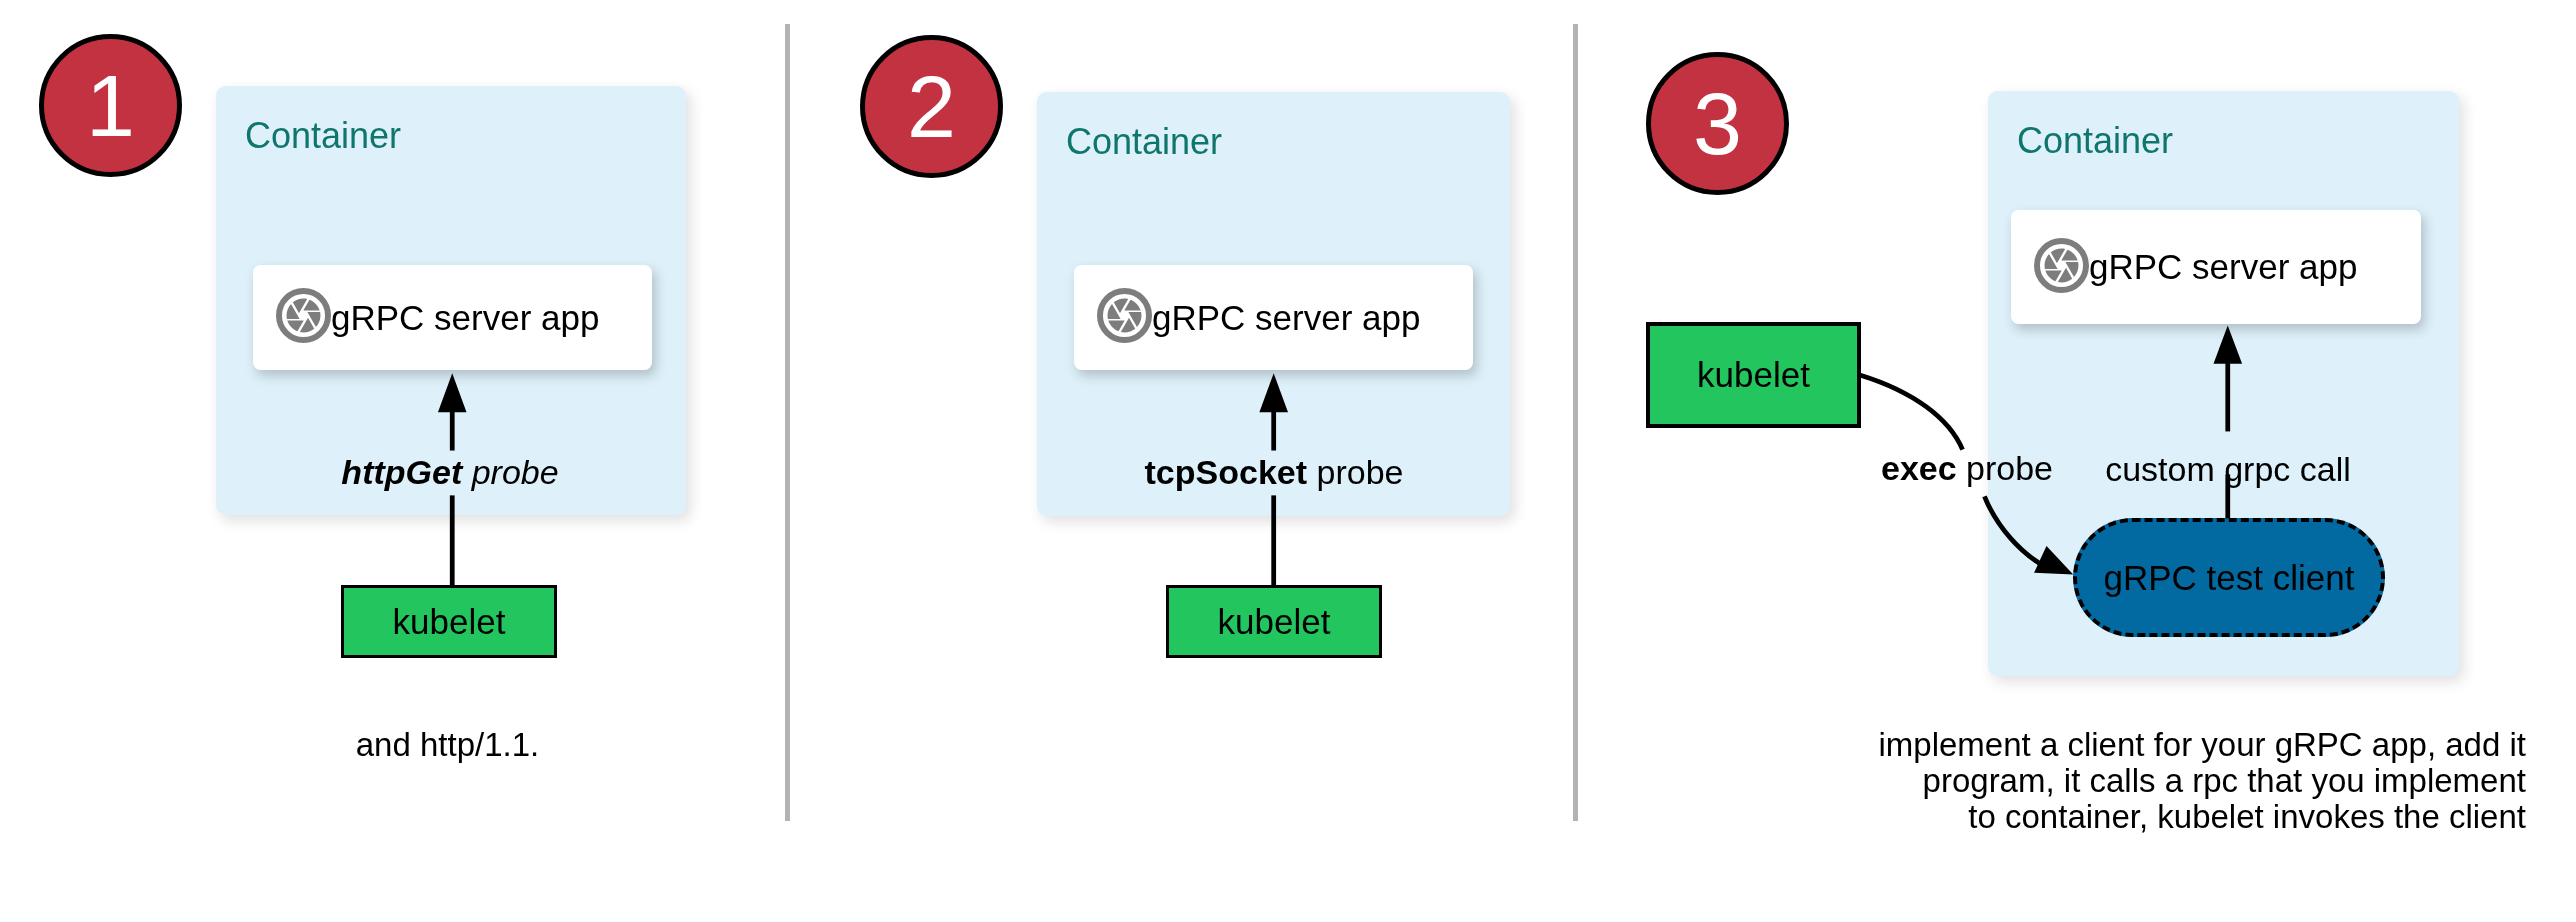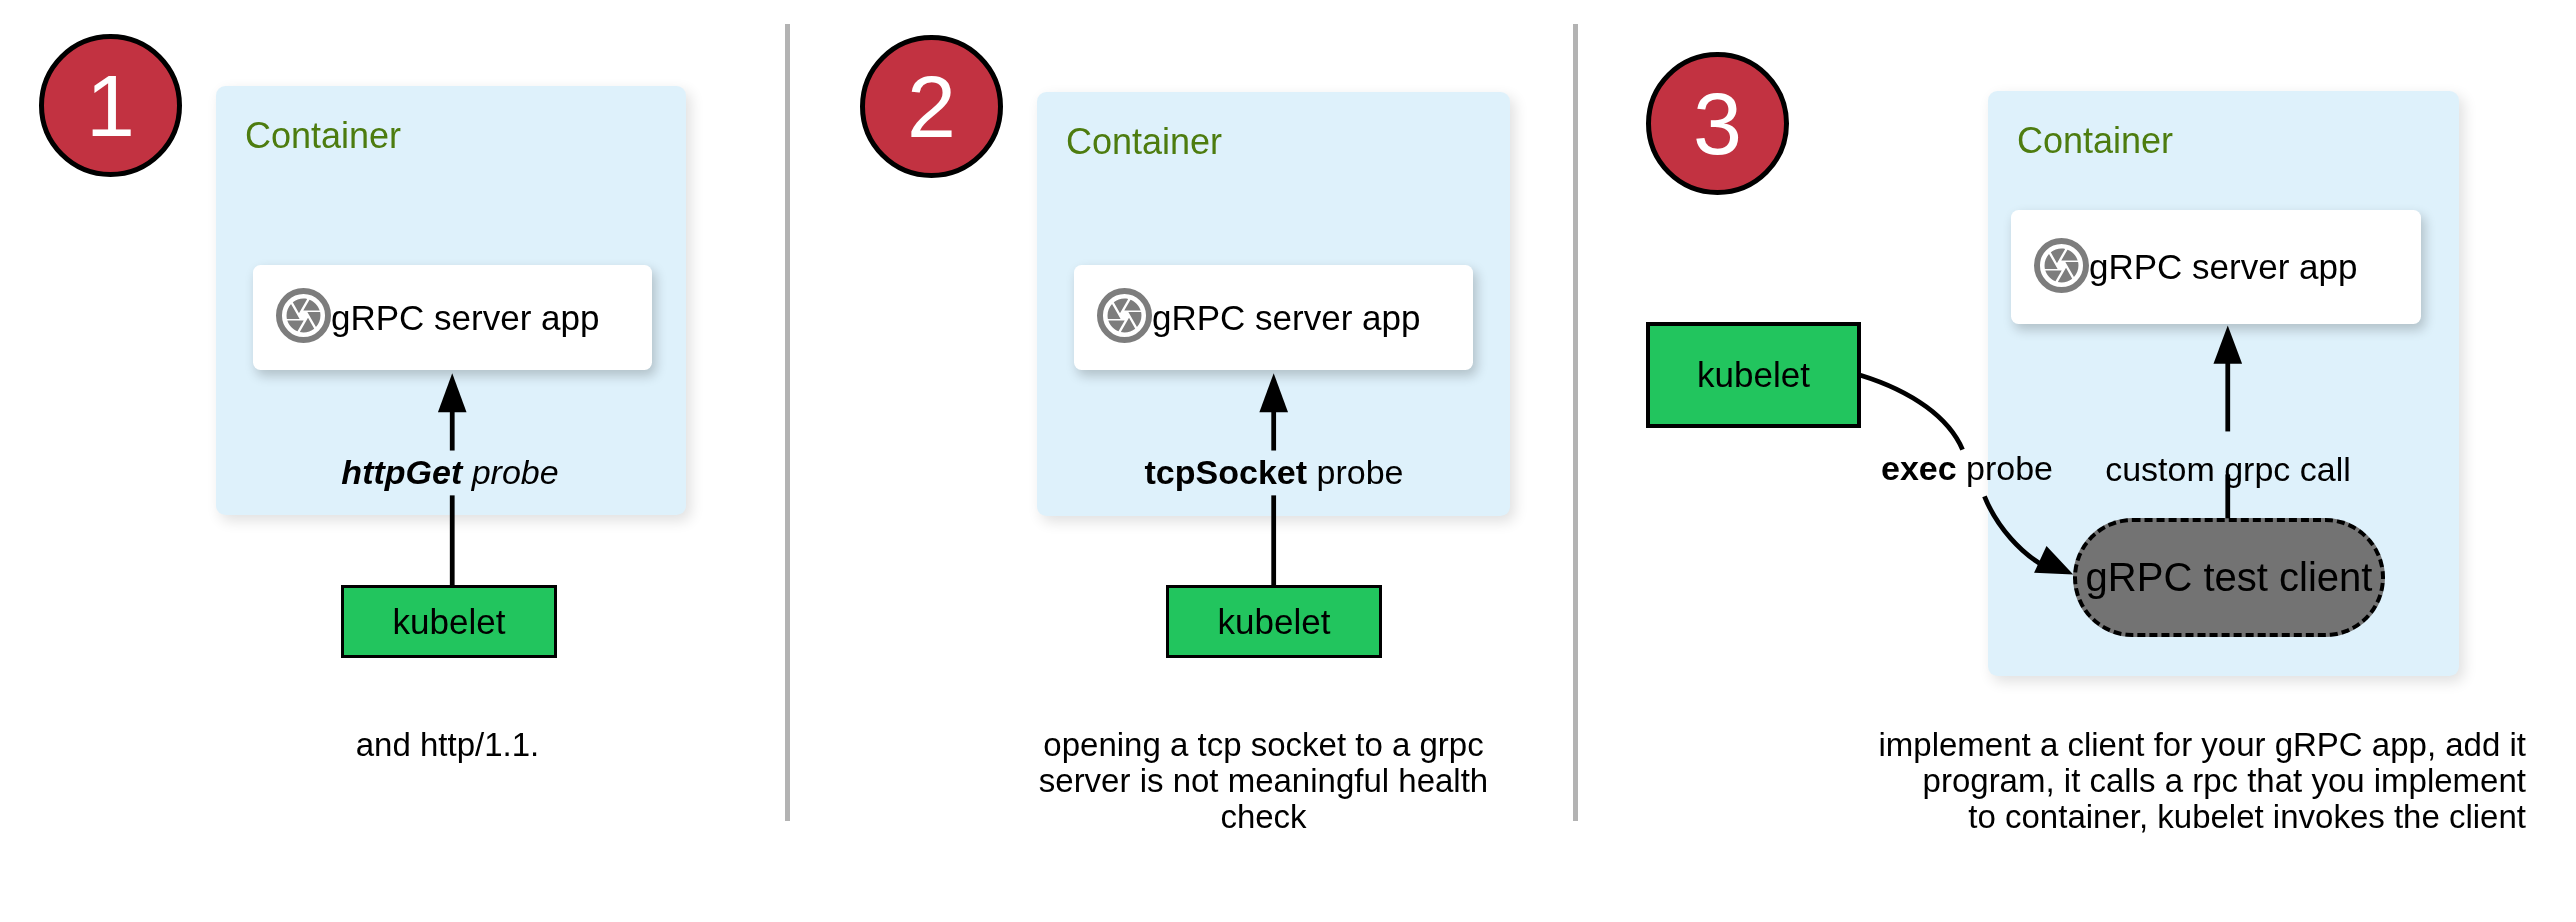--- a/index.html
+++ b/index.html
@@ -6,32 +6,32 @@
   .stage{position:relative;width:2576px;height:923px;background:#ffffff;overflow:hidden;
          font-family:"Liberation Sans", sans-serif;color:#000;}
   
   .badge{position:absolute;width:143px;height:143px;border-radius:50%;
          background:#c23241;border:5.7px solid #000;box-sizing:border-box;
          display:flex;align-items:center;justify-content:center;
          color:#fff;font-size:88px;line-height:1;}
   
   .containerBox{position:absolute;background:#def1fb;border-radius:9.5px;
                 box-shadow:4.8px 5.7px 13.4px rgba(0,0,0,0.12);}
-  .containerLabel{position:absolute;left:29px;top:29px;font-size:36px;color:#4d7c0f;white-space:nowrap;}
+  .containerLabel{position:absolute;left:29px;top:29px;font-size:36px;color:#0f766e;white-space:nowrap;}
   
   .appBox{position:absolute;background:#ffffff;border-radius:7.6px;
           box-shadow:3.8px 5.7px 11.4px rgba(0,0,0,0.20);
           display:flex;align-items:center;padding-left:23px;box-sizing:border-box;}
   .appBox .label{font-size:35px;white-space:nowrap;}
   
   .kubeletBox{position:absolute;background:#22c55e;border:4.8px solid #000;box-sizing:border-box;
               display:flex;align-items:center;justify-content:center;font-size:35px;}
   
-  .testClient{position:absolute;background:#737373;border:4.8px dashed #000;box-sizing:border-box;
-              border-radius:67px;display:flex;align-items:center;justify-content:center;font-size:40px;}
+  .testClient{position:absolute;background:#0369a1;border:4.8px dashed #000;box-sizing:border-box;
+              border-radius:67px;display:flex;align-items:center;justify-content:center;font-size:35px;}
   
   .floatLabel{position:absolute;transform:translate(-50%,-50%);white-space:nowrap;font-size:34px;}
   .floatLabel b{font-weight:bold;}
   
   .caption{position:absolute;width:763px;text-align:center;font-size:33px;line-height:36px;}
   
   .divider{position:absolute;width:4.8px;background:#b3b3b3;}
   
   .overlay{position:absolute;left:0;top:0;pointer-events:none;}
   .overlay path{stroke:#000;stroke-width:5;fill:none;}
@@ -88,25 +88,20 @@
         </g>
       </svg>
     </span>
     <span class="label">gRPC server app</span>
   </div>
 
   <div class="kubeletBox" style="left:1166px;top:585px;width:216px;height:73px;border-width:3.8px;">
     <span>kubelet</span>
   </div>
 
-  <div class="caption" style="left:882px;top:727px;">
-    <div>opening a tcp socket to a grpc</div>
-    <div>server is not meaningful health</div>
-    <div>check</div>
-  </div>
 
   <div class="badge" style="left:1646px;top:52px;">
     <span>3</span>
   </div>
 
   <div class="containerBox" style="left:1988px;top:91px;width:471px;height:585px;">
     <div class="containerLabel">Container</div>
   </div>
 
   <div class="appBox" style="left:2011px;top:210px;width:410px;height:114px;">

